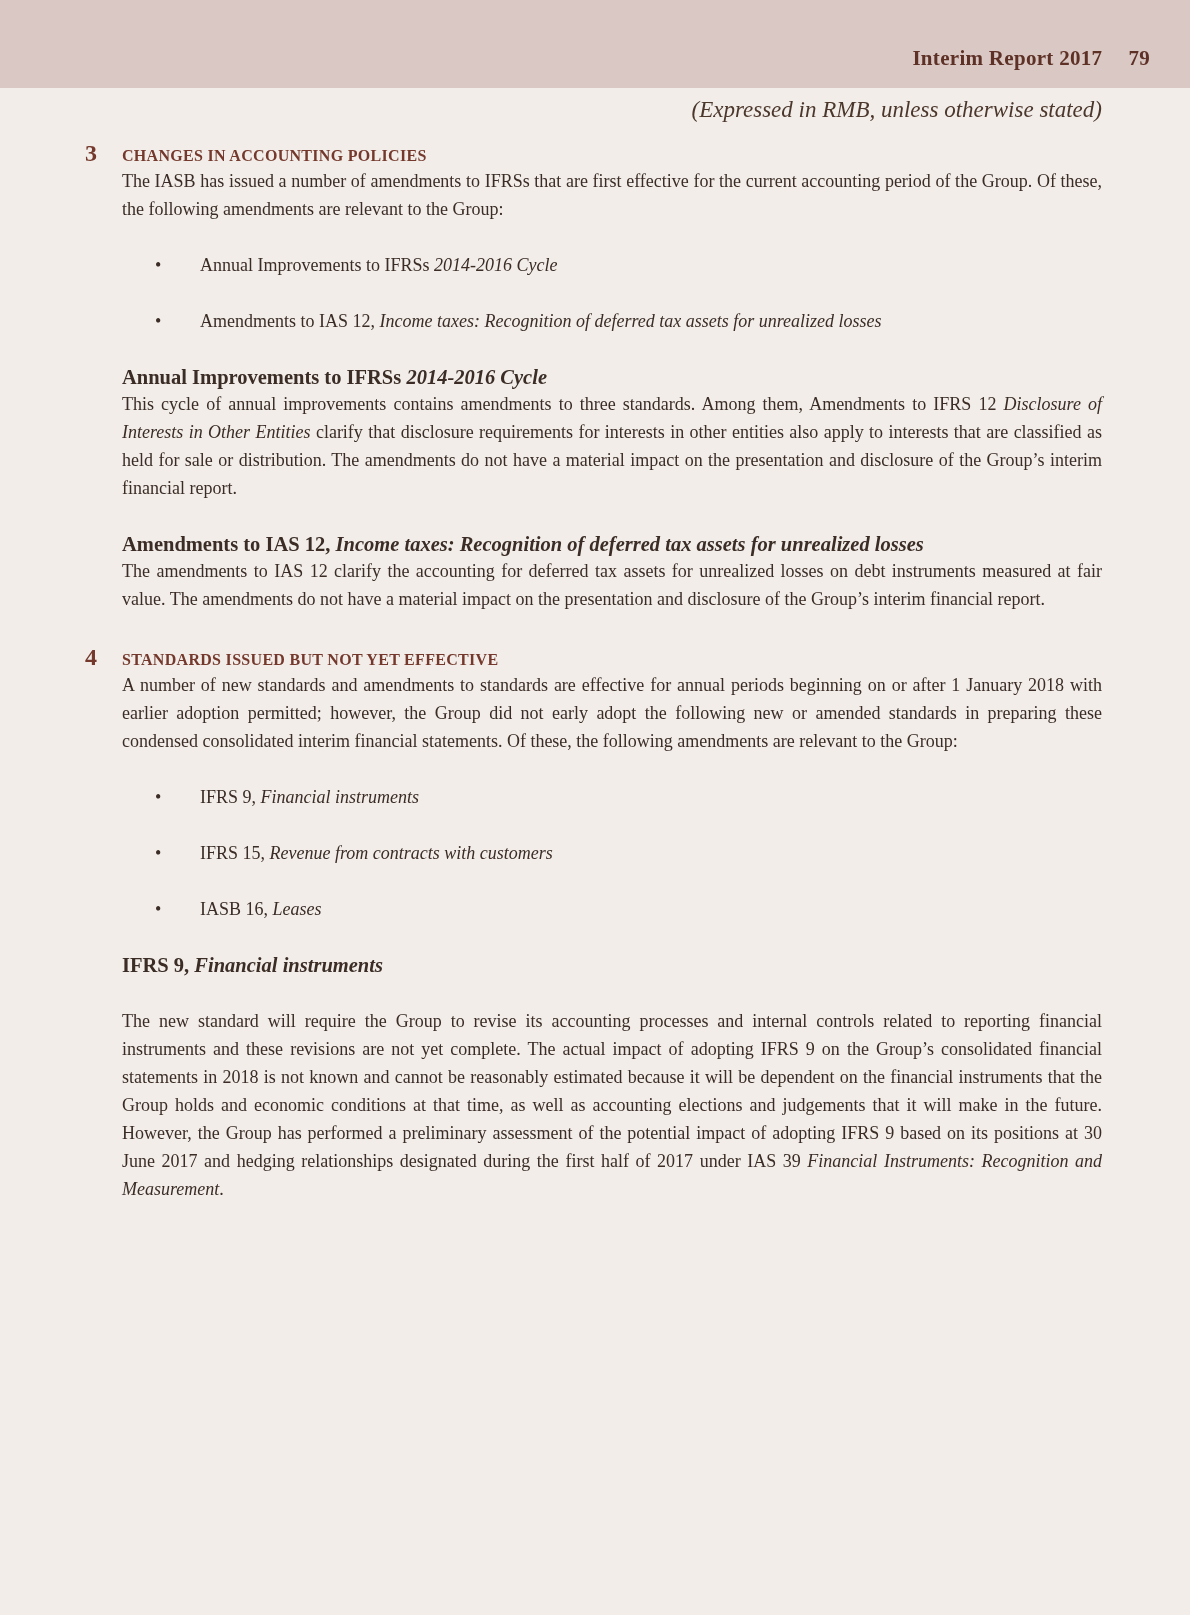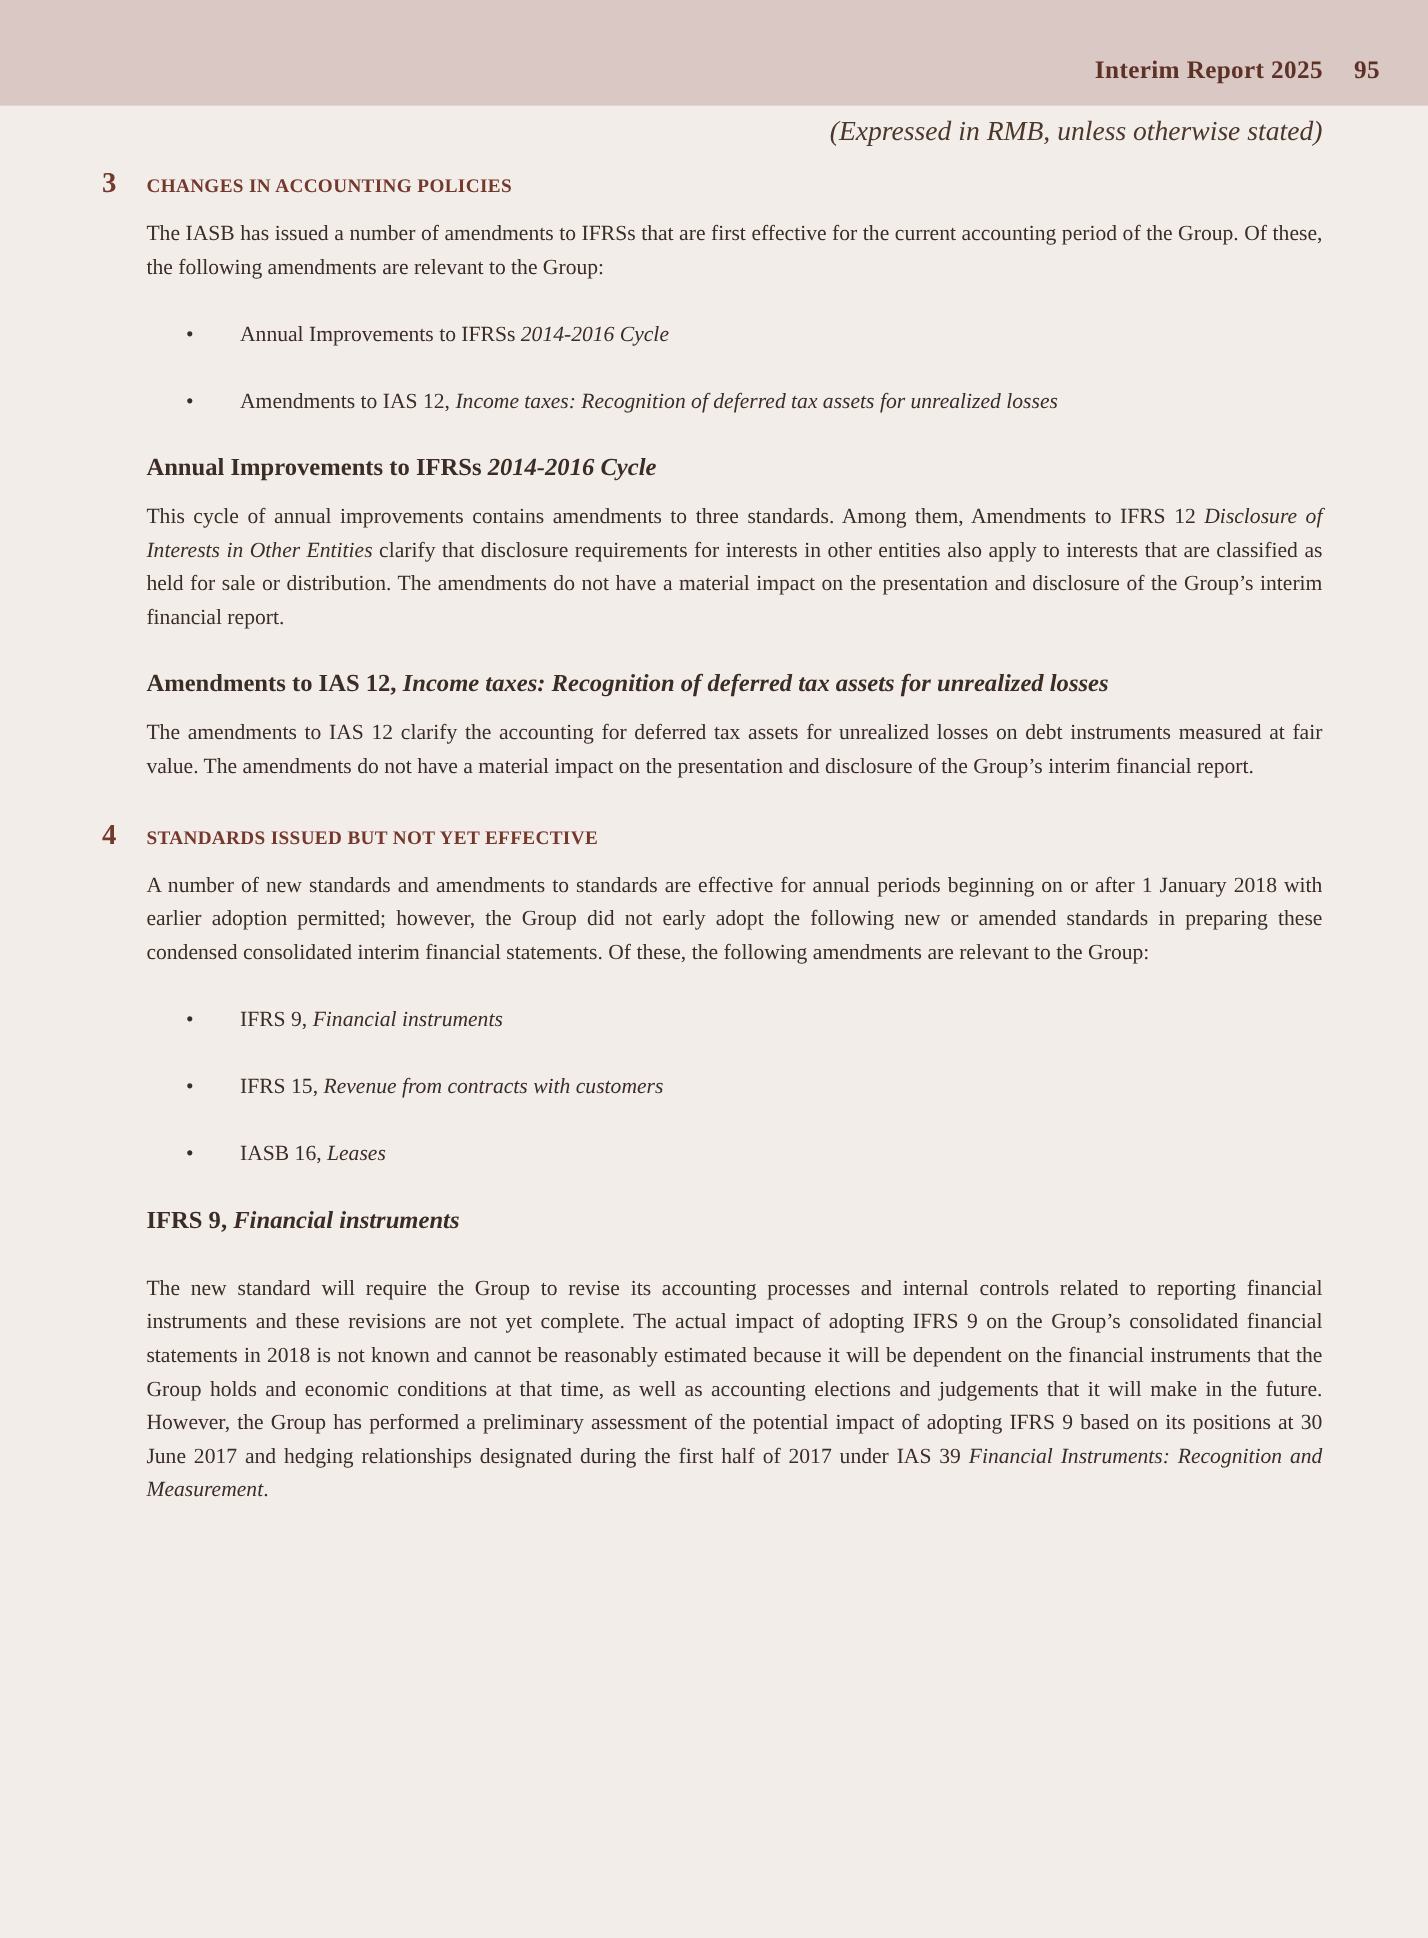--- a/index.html
+++ b/index.html
@@ -53,38 +53,38 @@
     color:var(--heading);font-weight:bold;font-size:24px;
     letter-spacing:0.3px;
   }
   .sec-num{width:37px;flex:none;}
   .sec-title{margin:0;font-size:16px;font-weight:bold;letter-spacing:0.3px;}
   .sec-body{margin-left:37px;}
   .para{
     margin:29px 0 0;text-align:justify;
     font-size:18px;line-height:28px;
   }
-  .para.first{margin-top:13px;}
+  .para.first{margin-top:0;}
   .bullets{list-style:none;margin:0;padding:0;}
   .bullet{display:flex;margin-top:28px;font-size:18px;line-height:28px;}
   .dot{width:78px;padding-left:33px;flex:none;}
   .btext{flex:1;}
   .sub-title{
     margin:29px 0 0;font-size:20.5px;font-weight:bold;line-height:26px;
   }
   .it{font-style:italic;}
 </style>
 </head>
 <body>
 
 <div class="page">
 
   <header class="topband">
     <div class="running-head">
-      <span class="rh-title">Interim Report 2025</span><span class="rh-page">95</span>
+      <span class="rh-title">Interim Report 2017</span><span class="rh-page">79</span>
     </div>
   </header>
 
 
   <div class="subnote">(Expressed in RMB, unless otherwise stated)</div>
 
   <main class="content">
 
     <section class="section">
       <div class="sec-head">

